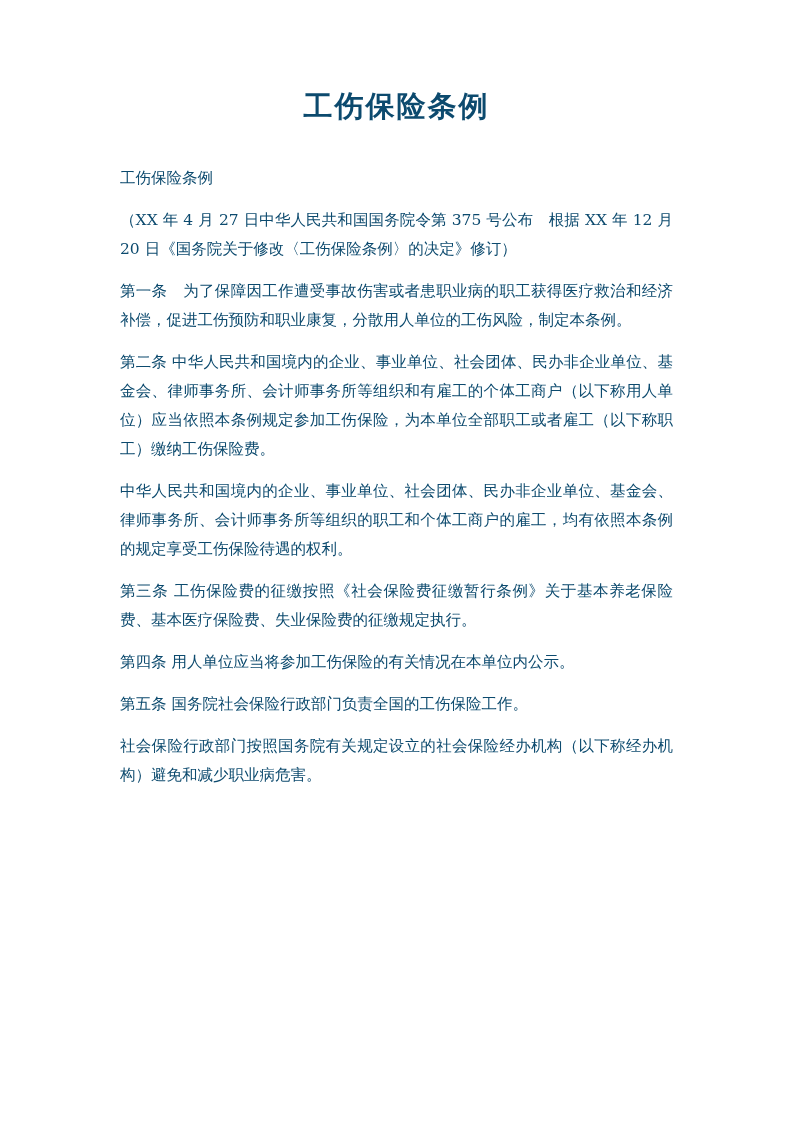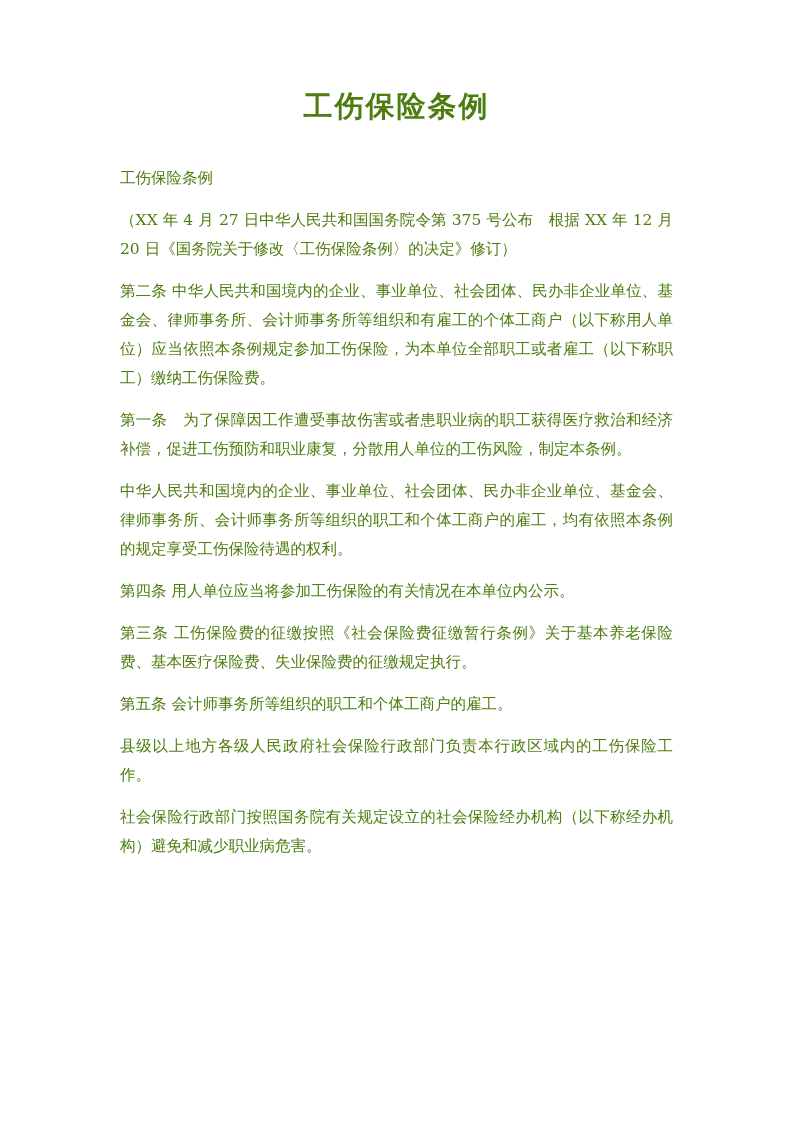--- a/index.html
+++ b/index.html
@@ -8,21 +8,21 @@
     background: #ffffff;
   }
   .page {
     position: relative;
     width: 793px;
     height: 1122px;
     margin: 0 auto;
     background: #ffffff;
     overflow: hidden;
     font-family: "DejaVu Serif", "Liberation Serif", serif;
-    color: #4d7c0f;
+    color: #0c4a6e;
     box-sizing: border-box;
     padding: 84px 120px 0 120px;
   }
   .doc-title {
     margin: 0 0 36px 0;
     font-size: 29px;
     line-height: 44px;
     font-weight: bold;
     text-align: center;
     letter-spacing: 2px;
@@ -41,22 +41,21 @@
   }
 </style>
 </head>
 <body>
 
 <div class="page">
   <h1 class="doc-title">工伤保险条例</h1>
   <main class="doc-body">
       <p class="para">工伤保险条例</p>
       <p class="para">（XX 年 4 月 27 日中华人民共和国国务院令第 375 号公布　根据 XX 年 12 月 20 日《国务院关于修改〈工伤保险条例〉的决定》修订）</p>
+      <p class="para">第一条　为了保障因工作遭受事故伤害或者患职业病的职工获得医疗救治和经济补偿，促进工伤预防和职业康复，分散用人单位的工伤风险，制定本条例。</p>
       <p class="para">第二条 中华人民共和国境内的企业、事业单位、社会团体、民办非企业单位、基金会、律师事务所、会计师事务所等组织和有雇工的个体工商户（以下称用人单位）应当依照本条例规定参加工伤保险，为本单位全部职工或者雇工（以下称职工）缴纳工伤保险费。</p>
-      <p class="para">第一条　为了保障因工作遭受事故伤害或者患职业病的职工获得医疗救治和经济补偿，促进工伤预防和职业康复，分散用人单位的工伤风险，制定本条例。</p>
       <p class="para">中华人民共和国境内的企业、事业单位、社会团体、民办非企业单位、基金会、律师事务所、会计师事务所等组织的职工和个体工商户的雇工，均有依照本条例的规定享受工伤保险待遇的权利。</p>
+      <p class="para">第三条 工伤保险费的征缴按照《社会保险费征缴暂行条例》关于基本养老保险费、基本医疗保险费、失业保险费的征缴规定执行。</p>
       <p class="para">第四条 用人单位应当将参加工伤保险的有关情况在本单位内公示。</p>
-      <p class="para">第三条 工伤保险费的征缴按照《社会保险费征缴暂行条例》关于基本养老保险费、基本医疗保险费、失业保险费的征缴规定执行。</p>
-      <p class="para">第五条 会计师事务所等组织的职工和个体工商户的雇工。</p>
-      <p class="para">县级以上地方各级人民政府社会保险行政部门负责本行政区域内的工伤保险工作。</p>
+      <p class="para">第五条 国务院社会保险行政部门负责全国的工伤保险工作。</p>
       <p class="para">社会保险行政部门按照国务院有关规定设立的社会保险经办机构（以下称经办机构）避免和减少职业病危害。</p>
     </main>
 </div>
 
 </body></html>

